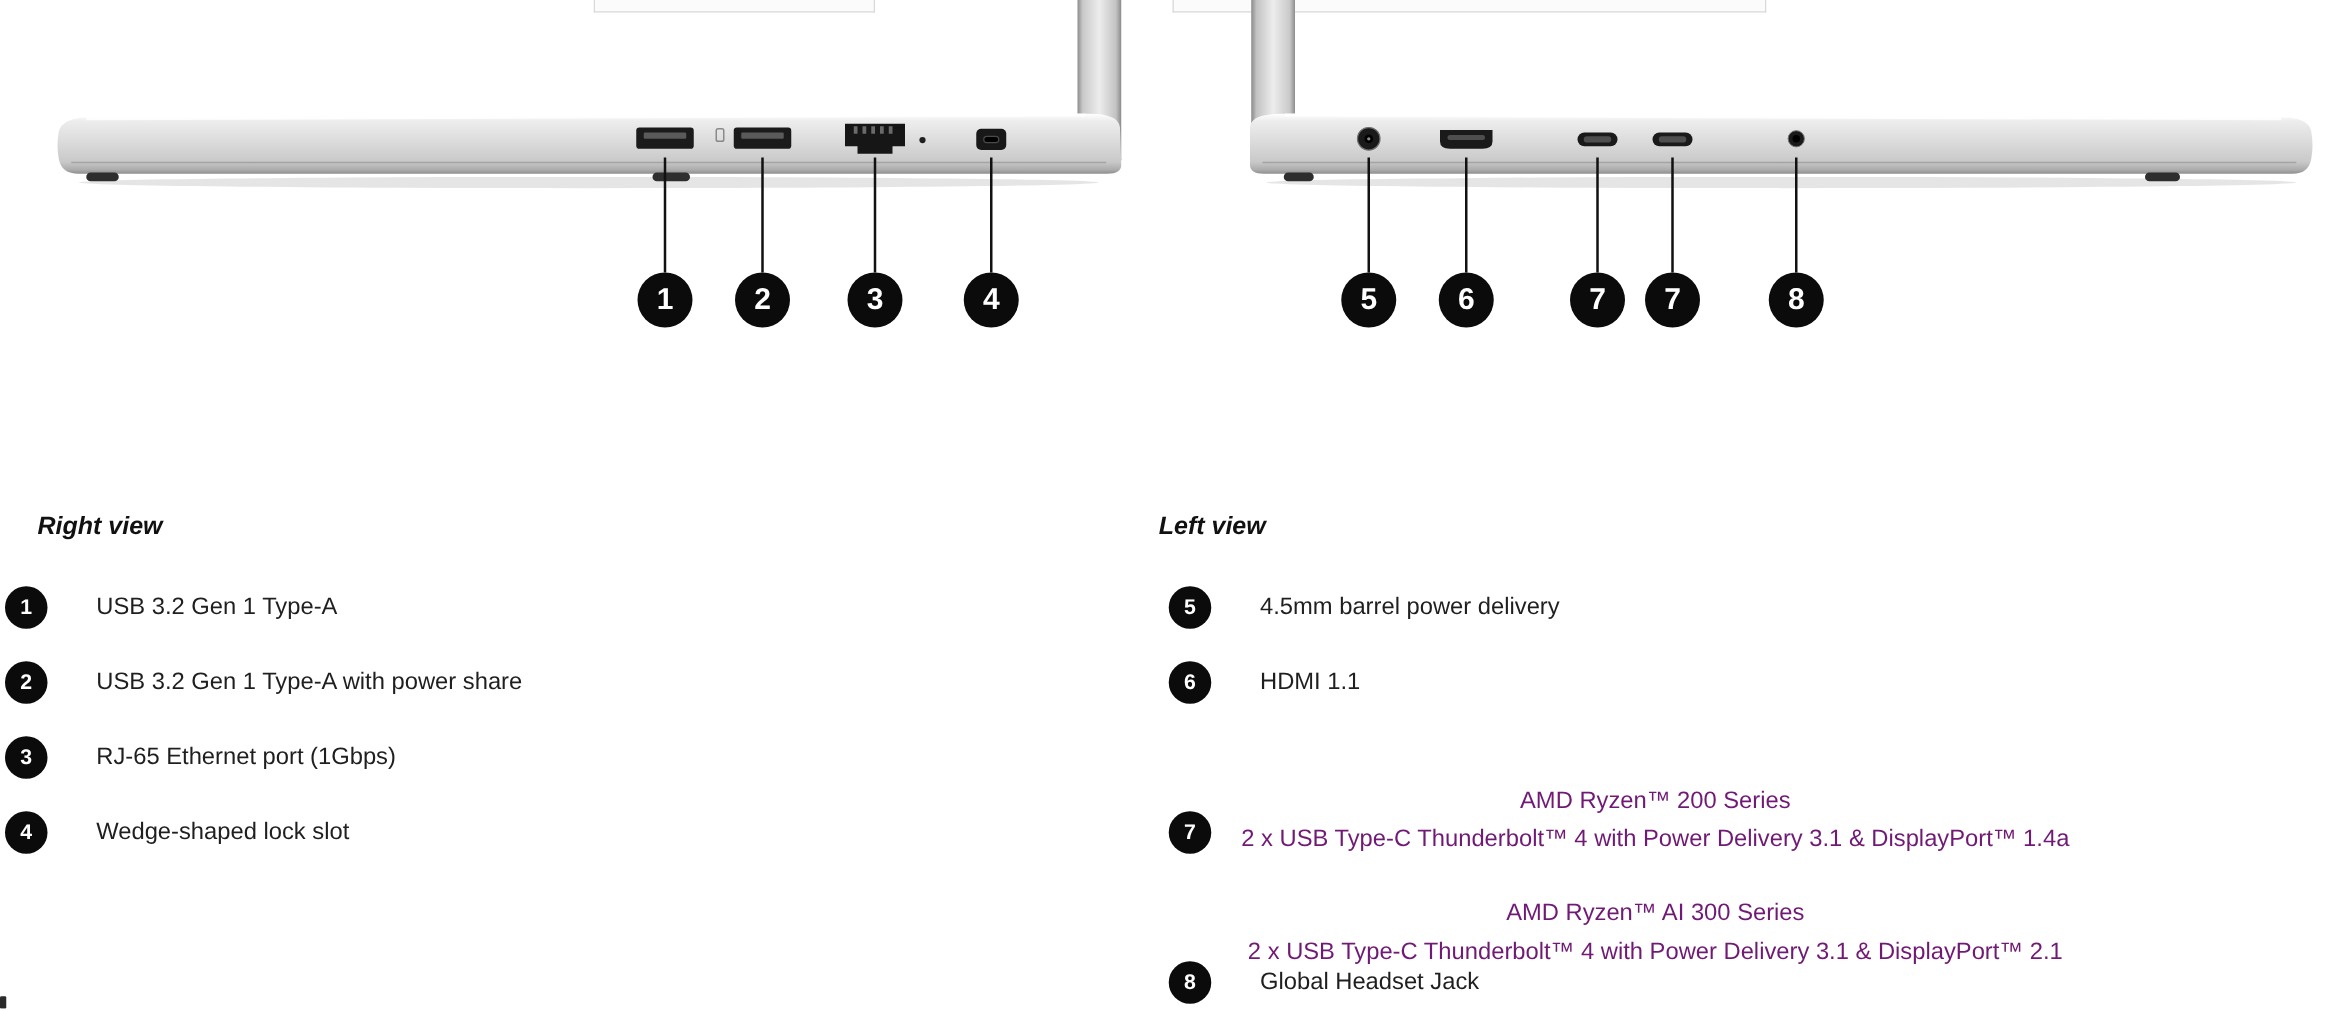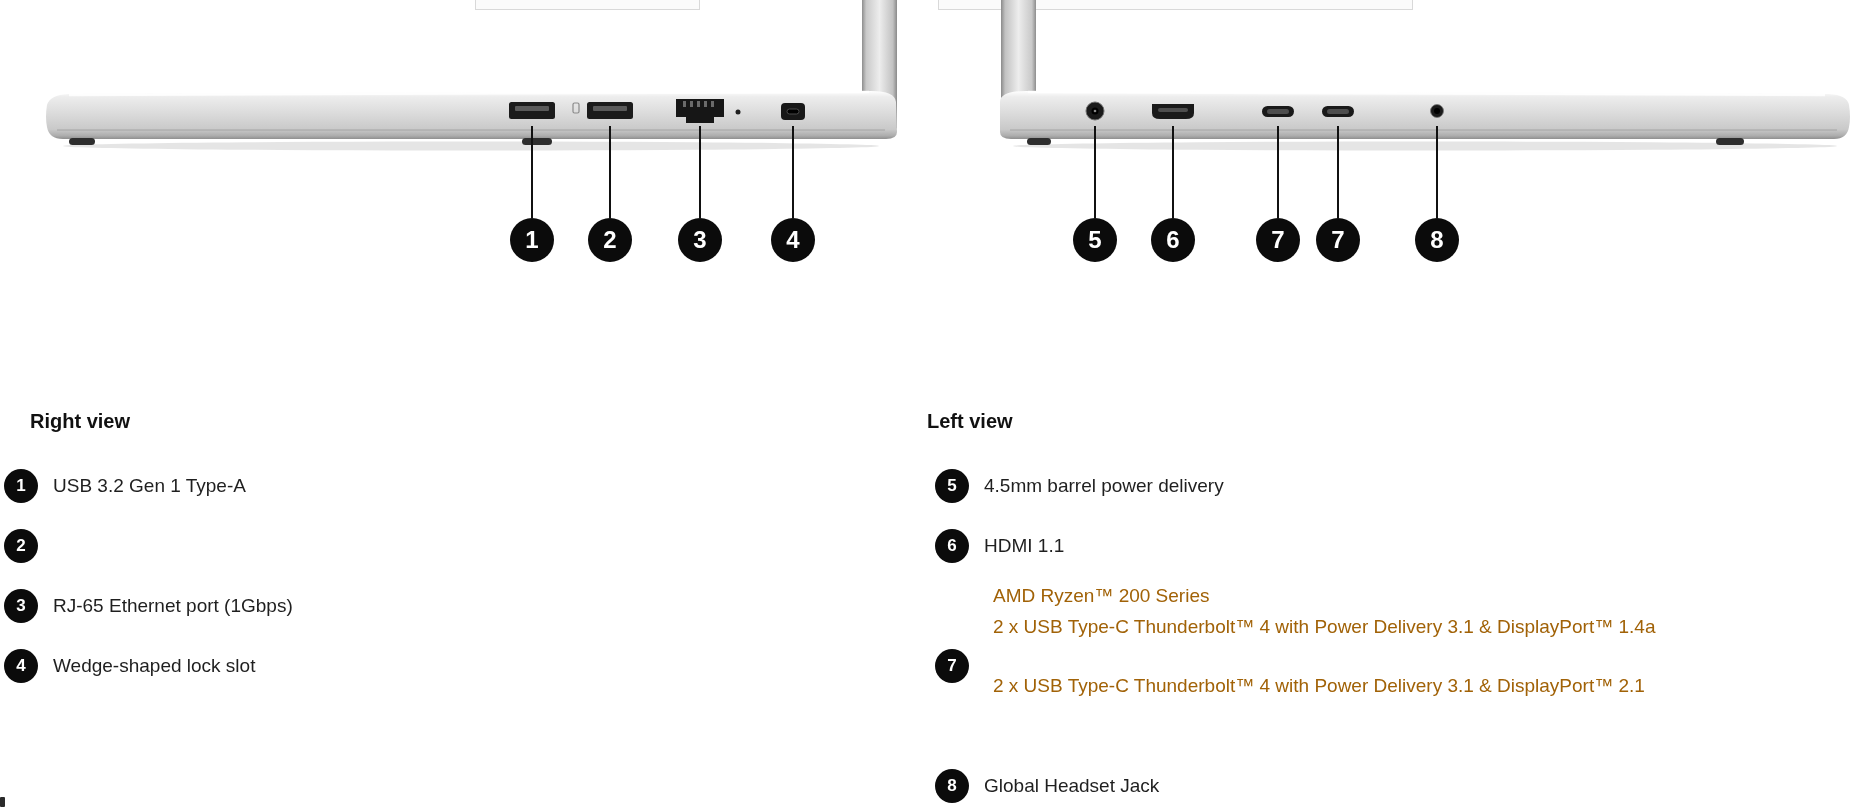--- a/index.html
+++ b/index.html
@@ -64,20 +64,21 @@
     align-items: center;
     justify-content: center;
   }
 
   
   .section-title {
     position: absolute;
     font-size: 20px;
     font-weight: 700;
     color: #111111;
+    font-style: italic;
   }
   .legend-row {
     position: absolute;
     display: flex;
     align-items: center;
     height: 34px;
   }
   .legend-badge {
     width: 34px;
     height: 34px;
@@ -85,33 +86,34 @@
     background: #0b0b0b;
     color: #ffffff;
     font-size: 17px;
     font-weight: 700;
     display: flex;
     align-items: center;
     justify-content: center;
     flex: 0 0 34px;
   }
   .legend-label {
-    margin-left: 15px;
+    margin-left: 39px;
     font-size: 19px;
     color: #1f1f1f;
     white-space: nowrap;
   }
   .spec-block {
     position: absolute;
     left: 993px;
-    top: 580px;
+    top: 625px;
     font-size: 19px;
     line-height: 31px;
-    color: #a16207;
+    color: #701a75;
     white-space: nowrap;
+    text-align: center;
   }
   .spec-group + .spec-group { margin-top: 28px; }
 </style>
 </head>
 <body>
 
 <div class="canvas">
 
   <div class="top-artifact artifact-left"></div>
   <div class="top-artifact artifact-right"></div>
@@ -284,20 +286,21 @@
   <div class="callout-badge" style="left:1415px">8</div>
 
   <div class="section-title" style="left:30px; top:410px">Right view</div>
 
   <div class="legend-row" style="left:4px; top:469px">
     <div class="legend-badge">1</div>
     <div class="legend-label">USB 3.2 Gen 1 Type-A</div>
   </div>
   <div class="legend-row" style="left:4px; top:529px">
     <div class="legend-badge">2</div>
+    <div class="legend-label">USB 3.2 Gen 1 Type-A with power share</div>
   </div>
   <div class="legend-row" style="left:4px; top:589px">
     <div class="legend-badge">3</div>
     <div class="legend-label">RJ-65 Ethernet port (1Gbps)</div>
   </div>
   <div class="legend-row" style="left:4px; top:649px">
     <div class="legend-badge">4</div>
     <div class="legend-label">Wedge-shaped lock slot</div>
   </div>
 
@@ -314,20 +317,21 @@
 
   <div class="legend-row" style="left:935px; top:649px">
     <div class="legend-badge">7</div>
   </div>
   <div class="spec-block">
     <div class="spec-group">
       <div>AMD Ryzen™ 200 Series</div>
       <div>2 x USB Type-C Thunderbolt™ 4 with Power Delivery 3.1 &amp; DisplayPort™ 1.4a</div>
     </div>
     <div class="spec-group">
+      <div>AMD Ryzen™ AI 300 Series</div>
       <div>2 x USB Type-C Thunderbolt™ 4 with Power Delivery 3.1 &amp; DisplayPort™ 2.1</div>
     </div>
   </div>
 
   <div class="legend-row" style="left:935px; top:769px">
     <div class="legend-badge">8</div>
     <div class="legend-label">Global Headset Jack</div>
   </div>
 
 </div>

